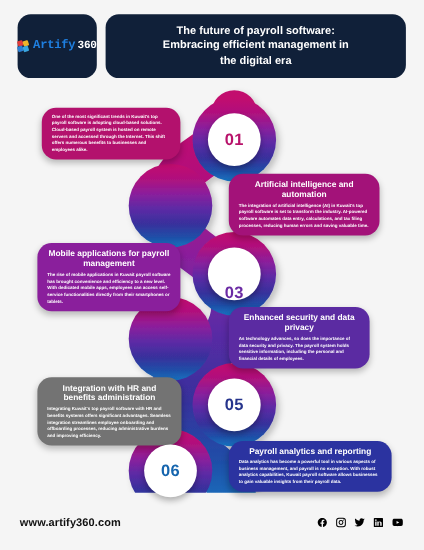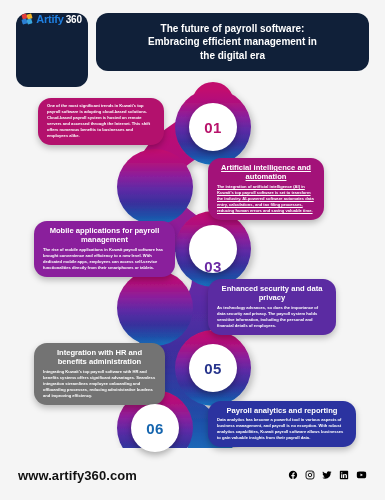--- a/index.html
+++ b/index.html
@@ -14,23 +14,24 @@
     position:absolute;inset:0;
     background:#f5f5f5;
   }
 
   
   .header{
     position:absolute;top:13px;left:16px;right:16px;height:58px;
     display:flex;gap:8px;
   }
   .logo-box{
-    width:72px;height:74px;border-radius:12px;background:#102039;
-    display:flex;align-items:flex-start;justify-content:center;
+    width:72px;height:58px;border-radius:12px;background:#102039;
+    display:flex;align-items:center;justify-content:center;
     flex:none;
+    font-family:Liberation Mono, monospace;
   }
   .logo-inner{display:flex;align-items:center;gap:2px;}
   .logo-mark{width:11px;height:11px;position:relative;flex:none;margin-right:1px;}
   .logo-mark i{position:absolute;width:5px;height:5px;border-radius:1px;display:block;}
   .logo-mark i:nth-child(1){left:0;top:0;background:#e23b3b;transform:rotate(-18deg);}
   .logo-mark i:nth-child(2){left:5px;top:0px;background:#f0b429;transform:rotate(-18deg);}
   .logo-mark i:nth-child(3){left:0px;top:5px;background:#2b7fd4;transform:rotate(-18deg);}
   .logo-mark i:nth-child(4){left:5px;top:5px;background:#3aa6df;transform:rotate(-18deg);}
   .logo-artify{color:#1f7fe0;font-size:11px;font-weight:bold;letter-spacing:-.2px;}
   .logo-360{color:#ffffff;font-size:10px;font-weight:bold;letter-spacing:-.2px;}
@@ -83,32 +84,32 @@
   .pill h3{
     margin:0 0 2px 0;font-size:7.6px;font-weight:bold;line-height:1.25;
     text-align:center;
   }
   .pill p{
     margin:0;font-size:4.1px;font-weight:bold;line-height:1.45;
     text-align:left;
   }
 
   .p1{left:38px;top:98px;width:126px;background:#b3116d;}
-  .p2{left:208px;top:158px;width:116px;background:#a31279;text-decoration:underline;}
-  .p3{left:34px;top:221px;width:141px;background:#8a1f9c;}
+  .p2{left:208px;top:158px;width:137px;background:#a31279;}
+  .p3{left:34px;top:221px;width:130px;background:#8a1f9c;}
   .p4{left:208px;top:279px;width:128px;background:#5b2ba2;}
   .p5{left:34px;top:343px;width:131px;background:#33309a;}
   .p6{left:208px;top:401px;width:148px;background:#2b33a0;}
 
   
   .footer{
     position:absolute;left:18px;right:18px;bottom:16px;height:18px;
     display:flex;align-items:center;justify-content:space-between;
   }
-  .site{font-size:13px;font-weight:bold;color:#111111;letter-spacing:.1px;}
+  .site{font-size:10px;font-weight:bold;color:#111111;letter-spacing:.1px;}
   .socials{display:flex;align-items:center;gap:7px;}
   .socials svg{display:block;}
 </style>
 </head>
 <body>
 
 <div class="page">
 
   <div class="header">
     <div class="logo-box">

